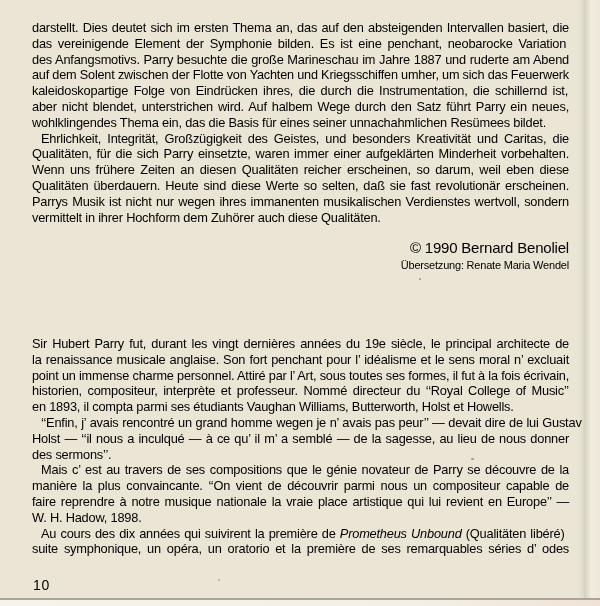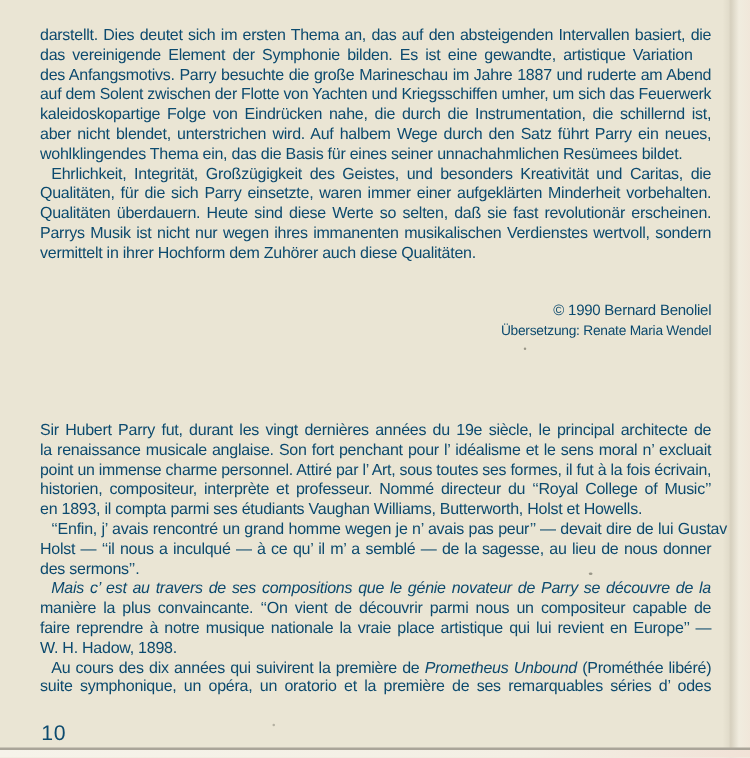--- a/index.html
+++ b/index.html
@@ -36,27 +36,27 @@
     transform-origin: 0 60%;
   }
   .it { font-style: italic; }
   .credits {
     position: absolute;
     right: 31px;
     top: 240px;
     text-align: right;
     letter-spacing: -0.2px;
   }
-  .copyright-line  { font-size: 12px; line-height: 16.5px; }
+  .copyright-line  { font-size: 15px; line-height: 16.5px; }
   .translation-line{ font-size: 11px; line-height: 16px; }
   .page-number {
     position: absolute;
     left: 33px;
     top: 577px;
-    font-size: 17px;
+    font-size: 14px;
     letter-spacing: 0.6px;
   }
   
   .right-edge {
     position: absolute; top: 0; right: 0;
     width: 22px; height: 100%;
     background: linear-gradient(90deg,
       rgba(0,0,0,0) 0%,
       rgba(125,115,95,0.08) 22%,
       rgba(125,115,95,0.18) 30%,
@@ -77,56 +77,57 @@
     border-radius: 50%;
     background: rgba(55,55,45,0.45);
   }
   .speck-1 { left: 419px; top: 278px; }
   .speck-2 { left: 471px; top: 458px; width: 3px; height: 2px; }
   .speck-3 { left: 218px; top: 579px; background: rgba(55,55,45,0.3); }
 </style>
 </head>
 <body>
 
-<div class="page" style="background: rgb(234, 229, 212); color: #0c4a6e;">
+<div class="page" style="background: rgb(234, 229, 212); color: #000000;">
 
   <div class="block german-block" id="german-block">
       <div class="line"><span class="line-inner" style="word-spacing: 0.939732px;"><span>darstellt. Dies deutet sich im ersten Thema an, das auf den absteigenden Intervallen basiert, die</span></span></div>
-      <div class="line"><span class="line-inner" style="word-spacing: 2.47159px;"><span>das vereinigende Element der Symphonie bilden. Es ist eine gewandte, artistique Variation</span></span></div>
+      <div class="line"><span class="line-inner" style="word-spacing: 2.47159px;"><span>das vereinigende Element der Symphonie bilden. Es ist eine penchant, neobarocke Variation</span></span></div>
       <div class="line"><span class="line-inner" style="word-spacing: 0.394231px; text-align: center;"><span>des Anfangsmotivs. Parry besuchte die große Marineschau im Jahre 1887 und ruderte am Abend</span></span></div>
       <div class="line"><span class="line-inner" style="transform: scaleX(0.991289);"><span>auf dem Solent zwischen der Flotte von Yachten und Kriegsschiffen umher, um sich das Feuerwerk</span></span></div>
-      <div class="line"><span class="line-inner" style="word-spacing: 2.10795px;"><span>kaleidoskopartige Folge von Eindrücken nahe, die durch die Instrumentation, die schillernd ist,</span></span></div>
+      <div class="line"><span class="line-inner" style="word-spacing: 2.10795px;"><span>kaleidoskopartige Folge von Eindrücken ihres, die durch die Instrumentation, die schillernd ist,</span></span></div>
       <div class="line"><span class="line-inner" style="word-spacing: 1.59487px;"><span>aber nicht blendet, unterstrichen wird. Auf halbem Wege durch den Satz führt Parry ein neues,</span></span></div>
       <div class="line"><span class="line-inner"><span>wohlklingendes Thema ein, das die Basis für eines seiner unnachahmlichen Resümees bildet.</span></span></div>
       <div class="line first-indent"><span class="line-inner" style="word-spacing: 2.75469px;"><span>Ehrlichkeit, Integrität, Großzügigkeit des Geistes, und besonders Kreativität und Caritas, die</span></span></div>
       <div class="line"><span class="line-inner" style="word-spacing: 1.41903px;"><span>Qualitäten, für die sich Parry einsetzte, waren immer einer aufgeklärten Minderheit vorbehalten.</span></span></div>
+      <div class="line"><span class="line-inner" style="word-spacing: 2.21755px;"><span>Wenn uns frühere Zeiten an diesen Qualitäten reicher erscheinen, so darum, weil eben diese</span></span></div>
       <div class="line"><span class="line-inner" style="word-spacing: 1.69922px;"><span>Qualitäten überdauern. Heute sind diese Werte so selten, daß sie fast revolutionär erscheinen.</span></span></div>
       <div class="line"><span class="line-inner" style="word-spacing: 1.04403px;"><span>Parrys Musik ist nicht nur wegen ihres immanenten musikalischen Verdienstes wertvoll, sondern</span></span></div>
       <div class="line"><span class="line-inner"><span>vermittelt in ihrer Hochform dem Zuhörer auch diese Qualitäten.</span></span></div>
     </div>
 
   <div class="credits">
     <div class="copyright-line">© 1990 Bernard Benoliel</div>
     <div class="translation-line">Übersetzung: Renate Maria Wendel</div>
   </div>
 
   <div class="block french-block" id="french-block">
       <div class="line"><span class="line-inner" style="word-spacing: 1.76354px;"><span>Sir Hubert Parry fut, durant les vingt dernières années du 19e siècle, le principal architecte de</span></span></div>
       <div class="line"><span class="line-inner" style="word-spacing: 0.75px;"><span>la renaissance musicale anglaise. Son fort penchant pour l’ idéalisme et le sens moral n’ excluait</span></span></div>
       <div class="line"><span class="line-inner" style="transform: scaleX(0.993295);"><span>point un immense charme personnel. Attiré par l’ Art, sous toutes ses formes, il fut à la fois écrivain,</span></span></div>
       <div class="line"><span class="line-inner" style="word-spacing: 2.22159px;"><span>historien, compositeur, interprète et professeur. Nommé directeur du ‘‘Royal College of Music’’</span></span></div>
       <div class="line"><span class="line-inner"><span>en 1893, il compta parmi ses étudiants Vaughan Williams, Butterworth, Holst et Howells.</span></span></div>
       <div class="line first-indent"><span class="line-inner" style="word-spacing: 0.269097px;"><span>‘‘Enfin, j’ avais rencontré un grand homme wegen je n’ avais pas peur’’ — devait dire de lui Gustav</span></span></div>
       <div class="line"><span class="line-inner" style="word-spacing: 0.93821px;"><span>Holst — ‘‘il nous a inculqué — à ce qu’ il m’ a semblé — de la sagesse, au lieu de nous donner</span></span></div>
       <div class="line"><span class="line-inner"><span>des sermons’’.</span></span></div>
-      <div class="line first-indent"><span class="line-inner" style="word-spacing: 1.36121px; font-style: italic;"><span>Mais c’ est au travers de ses compositions que le génie novateur de Parry se découvre de la</span></span></div>
+      <div class="line first-indent"><span class="line-inner" style="word-spacing: 1.36121px;"><span>Mais c’ est au travers de ses compositions que le génie novateur de Parry se découvre de la</span></span></div>
       <div class="line"><span class="line-inner" style="word-spacing: 2.38221px;"><span>manière la plus convaincante. ‘‘On vient de découvrir parmi nous un compositeur capable de</span></span></div>
       <div class="line"><span class="line-inner" style="word-spacing: 1.61979px;"><span>faire reprendre à notre musique nationale la vraie place artistique qui lui revient en Europe’’ —</span></span></div>
       <div class="line"><span class="line-inner"><span>W. H. Hadow, 1898.</span></span></div>
-      <div class="line first-indent"><span class="line-inner" style="word-spacing: 0.850962px;"><span>Au cours des dix années qui suivirent la première de </span><span class="it">Prometheus Unbound</span><span> (Prométhée libéré)</span></span></div>
+      <div class="line first-indent"><span class="line-inner" style="word-spacing: 0.850962px;"><span>Au cours des dix années qui suivirent la première de </span><span class="it">Prometheus Unbound</span><span> (Qualitäten libéré)</span></span></div>
       <div class="line"><span class="line-inner" style="word-spacing: 2.5346px;"><span>suite symphonique, un opéra, un oratorio et la première de ses remarquables séries d’ odes</span></span></div>
     </div>
 
   <div class="page-number">10</div>
 
   <div class="speck speck-1"></div>
   <div class="speck speck-2"></div>
   <div class="speck speck-3"></div>
 
   <div class="right-edge"></div>

